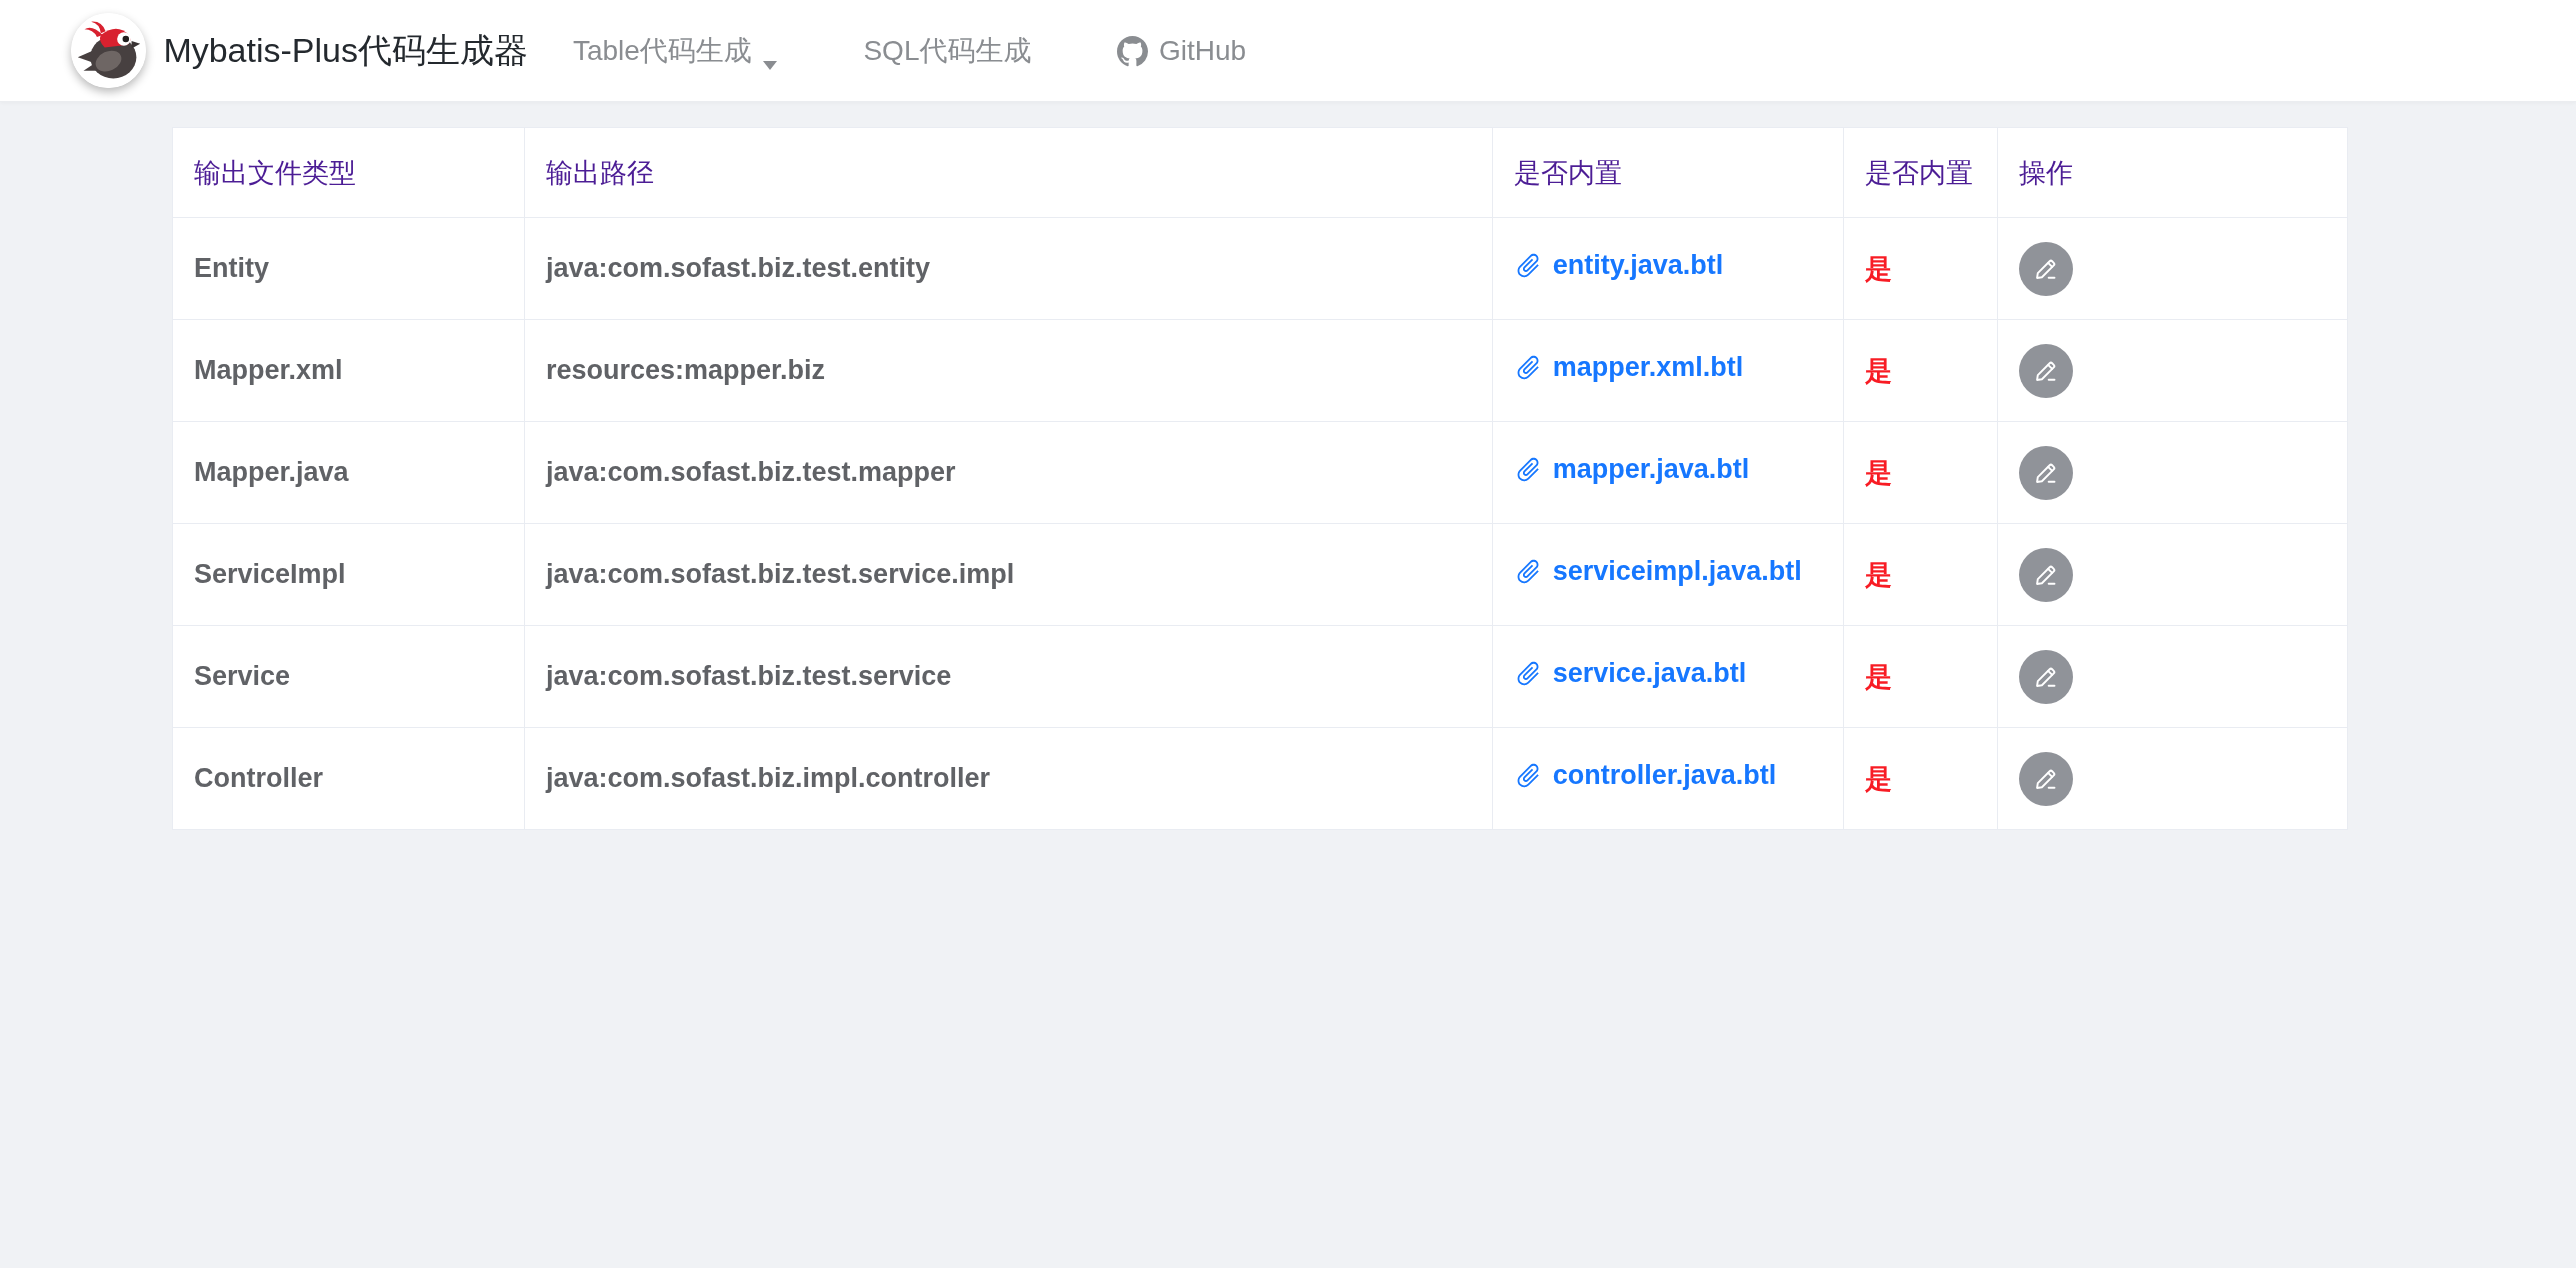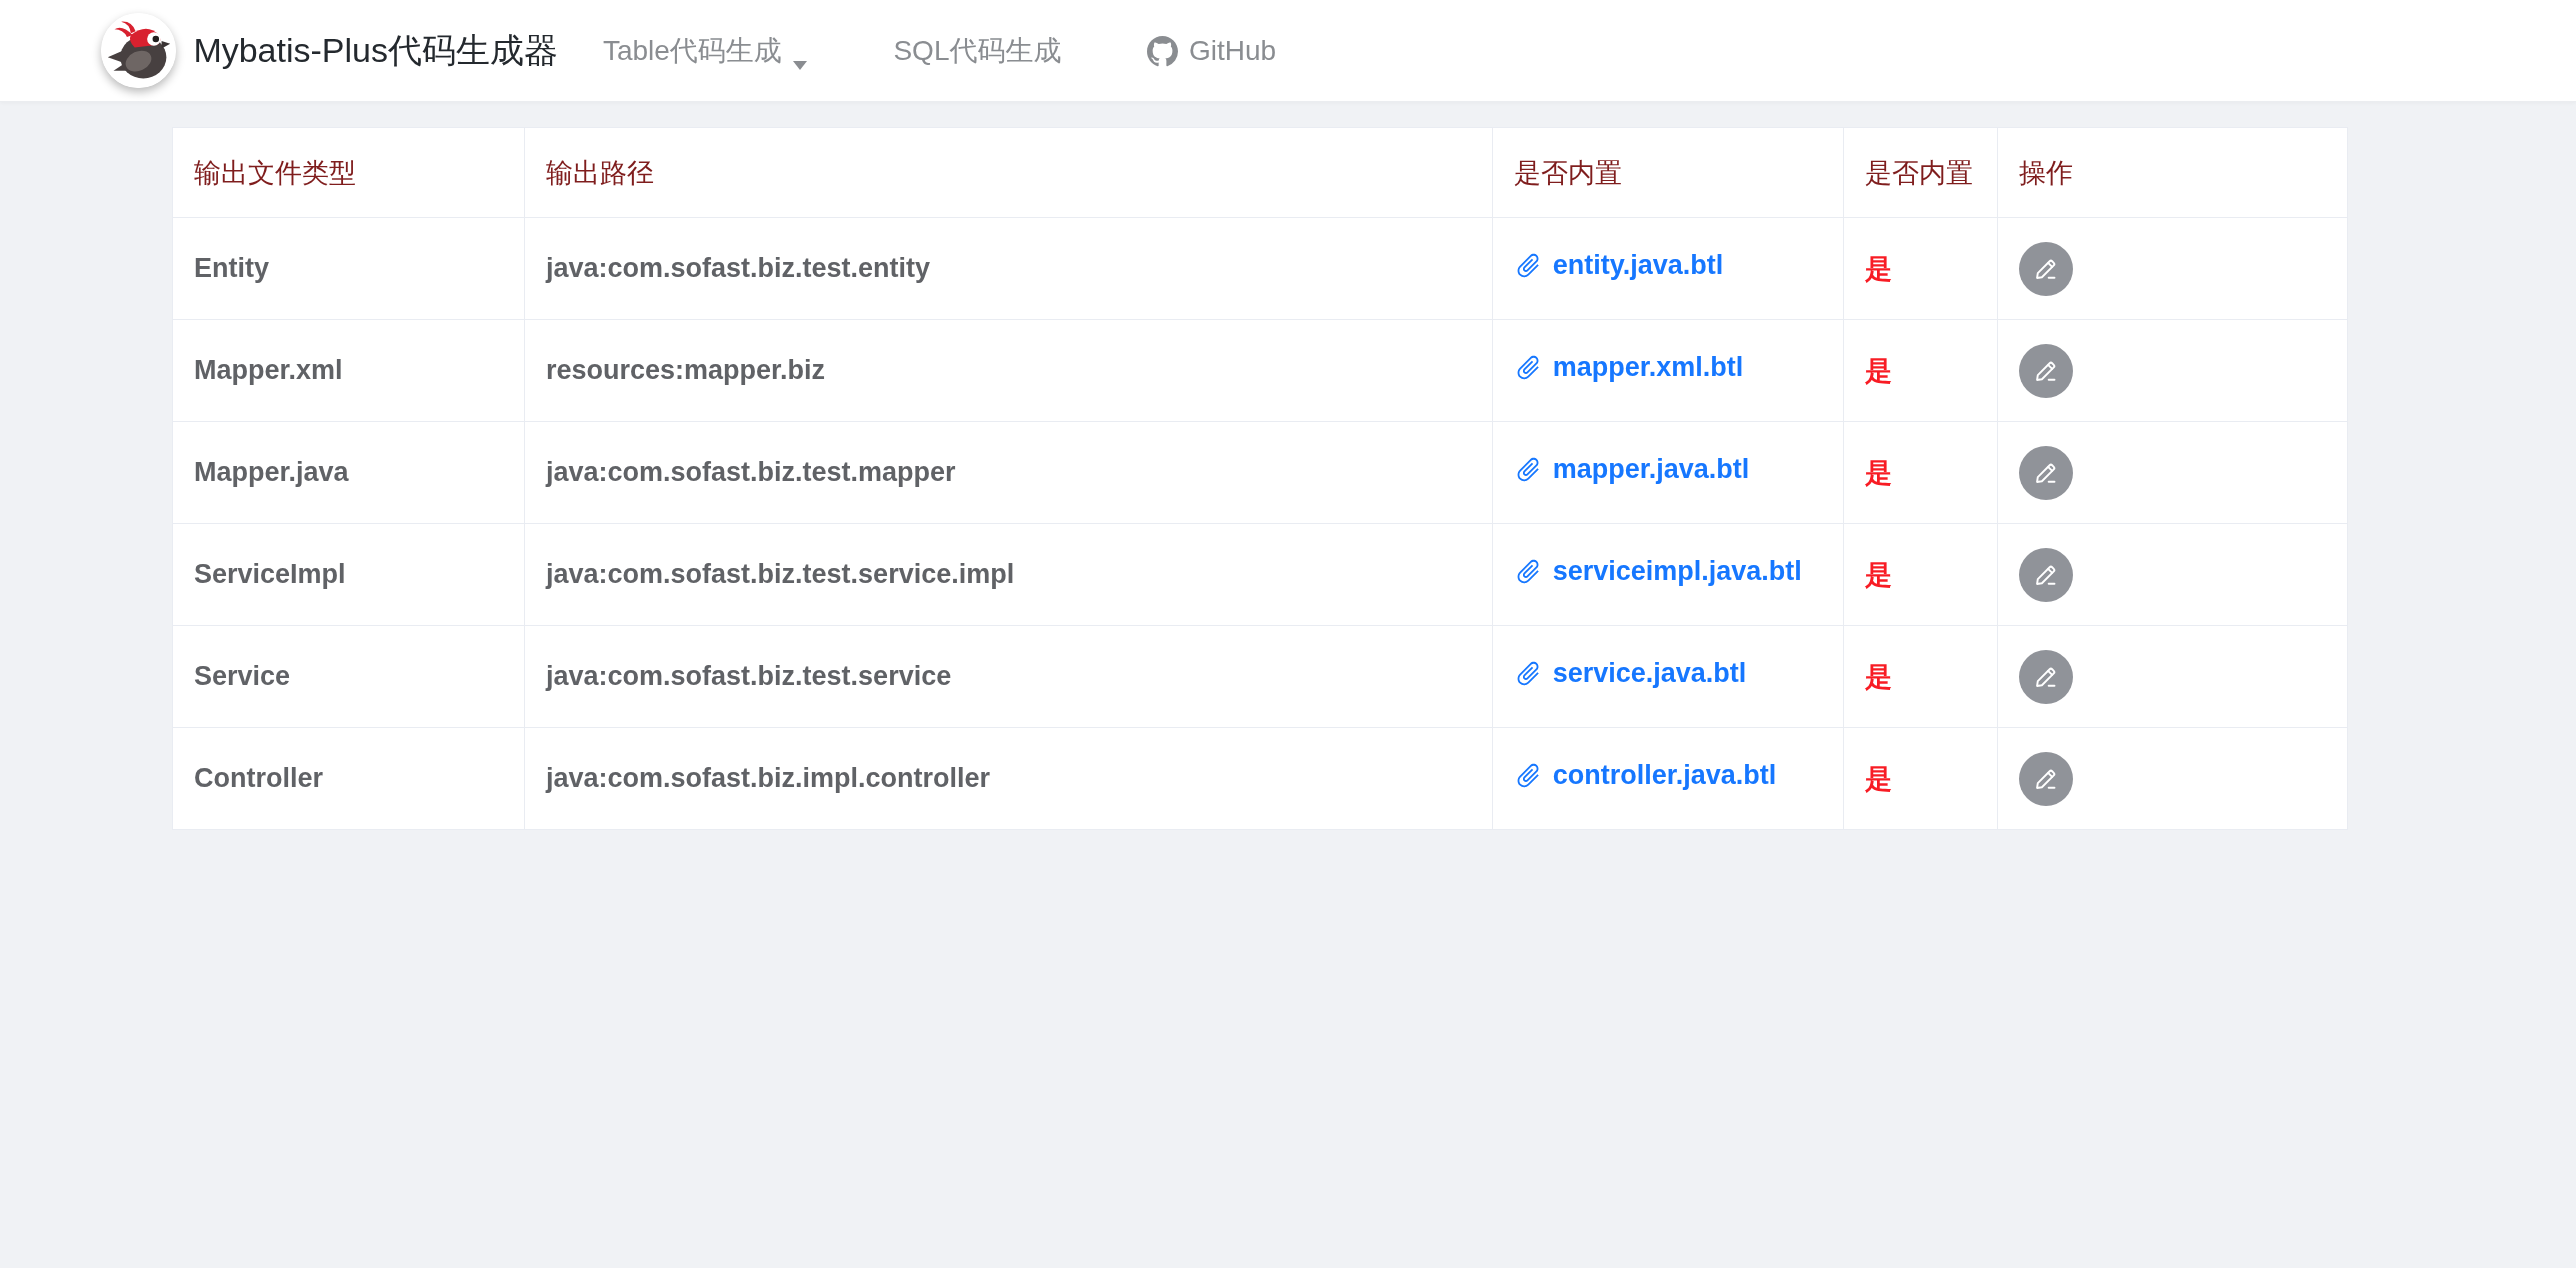--- a/index.html
+++ b/index.html
@@ -10,21 +10,21 @@
     font-family: "Liberation Sans", "DejaVu Sans", sans-serif;
     overflow: hidden;
   }
 
   
   .navbar {
     height: 102px;
     background: #ffffff;
     display: flex;
     align-items: center;
-    padding-left: 101px;
+    padding-left: 71px;
     border-bottom: 1px solid #ebedf0;
     box-shadow: 0 1px 3.9px rgba(0,0,0,0.04);
   }
   .logo-wrap {
     width: 75px; height: 75px;
     border-radius: 50%;
     background: #ffffff;
     box-shadow: 0 3.9px 9.7px rgba(0,0,0,0.28);
     flex: 0 0 auto;
     overflow: hidden;
@@ -94,21 +94,21 @@
     border: 1px solid #e9ecf2;
     text-align: left;
     padding: 0 9.7px 0 21px;
     vertical-align: middle;
     overflow: hidden;
     white-space: nowrap;
     font-weight: bold;
   }
   .grid th {
     height: 90px;
-    color: #7f1d1d;
+    color: #4c1d95;
     font-weight: normal;
     font-size: 27px;
   }
   .grid td {
     height: 102px;
     color: #606266;
     font-size: 27px;
   }
   .tpl-link {
     color: #1677ff;

